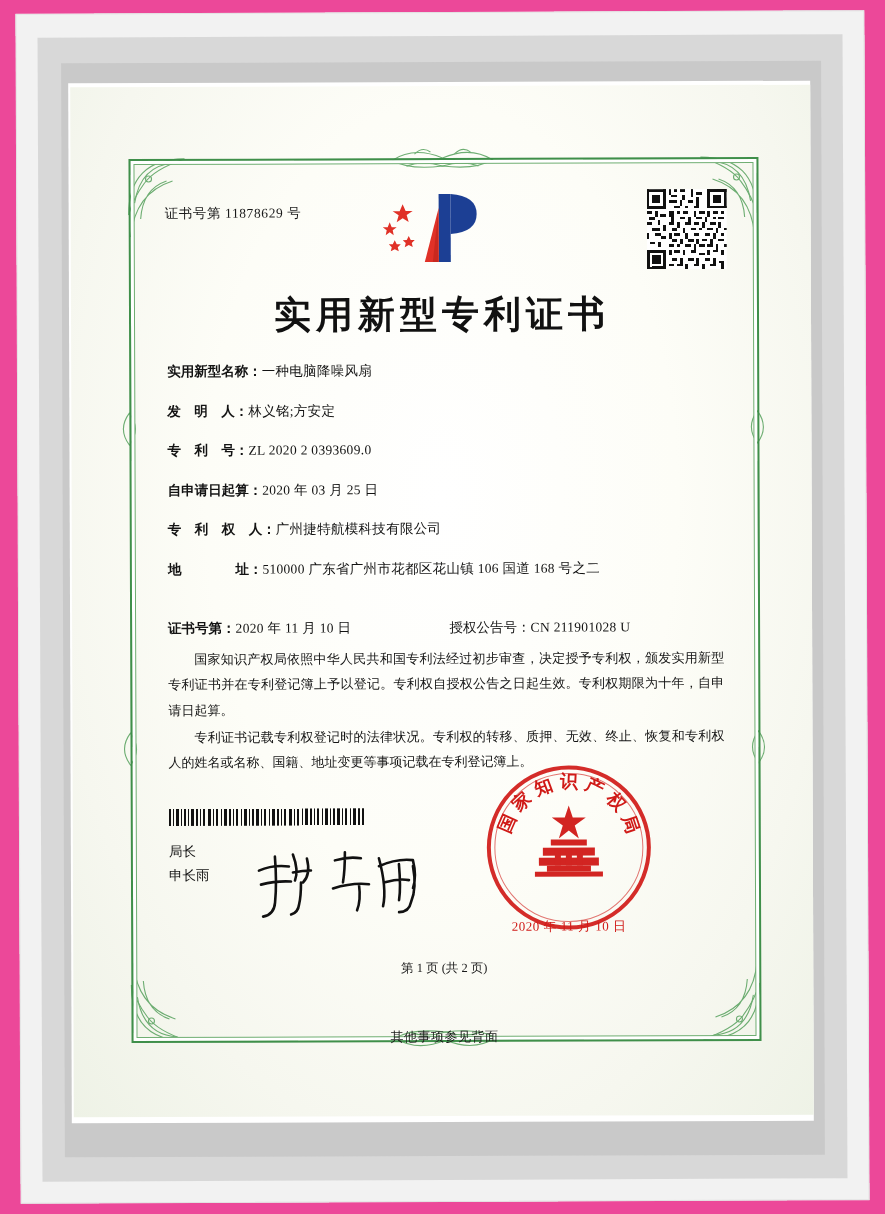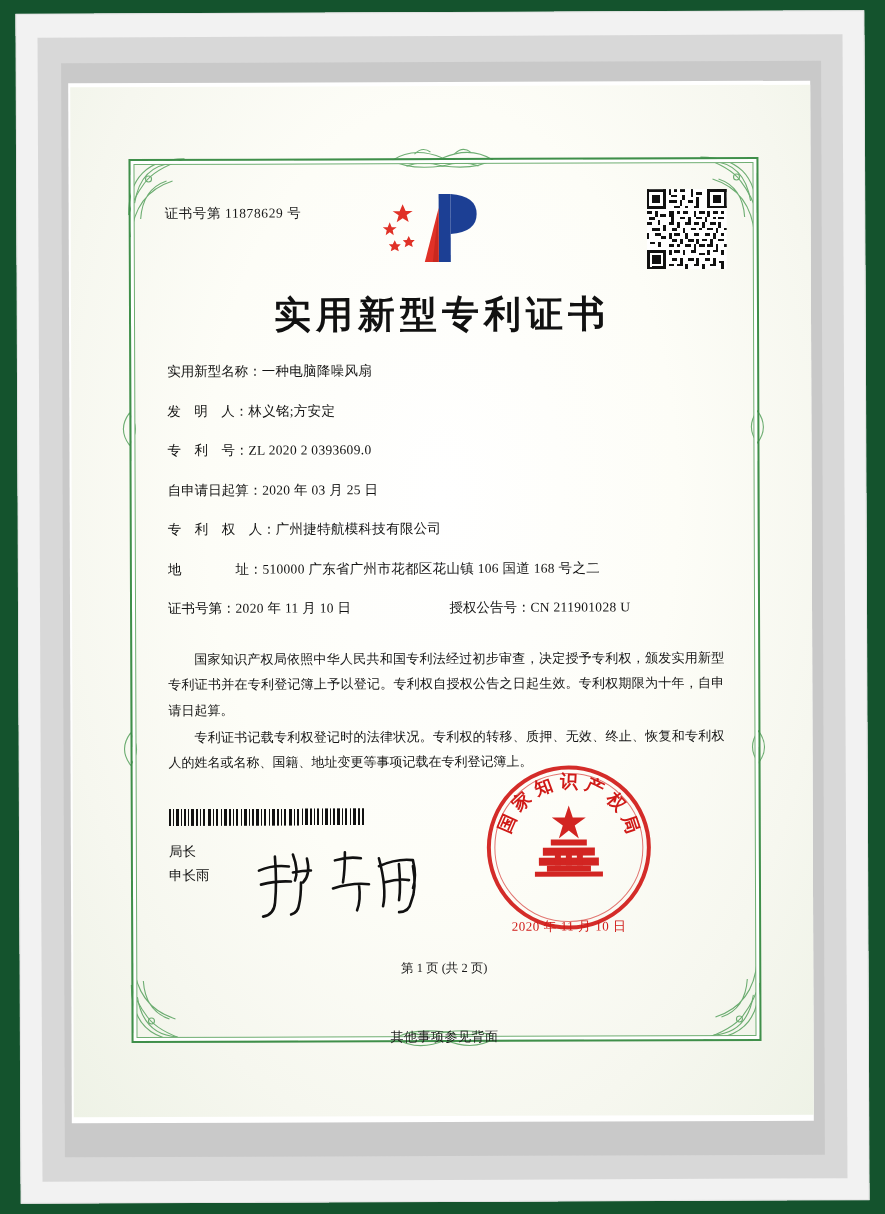--- a/index.html
+++ b/index.html
@@ -13,21 +13,21 @@
     font-family: "Liberation Serif", serif;
     position: relative;
     overflow: hidden;
   }
 
   
   .scan-outer {
     position: absolute;
     left: 0; top: 0;
     width: 885px; height: 1214px;
-    background: #14532d;
+    background: #ec4899;
   }
   .bevel-1 {
     position: absolute;
     left: 18px; top: 12px;
     width: 849px; height: 1190px;
     background: #f2f2f2;
     box-shadow: inset 0 0 0 1px #e2e2e2;
     transform: rotate(-0.25deg);
   }
   .bevel-2 {
@@ -134,33 +134,35 @@
     display: flex;
     align-items: baseline;
     margin-bottom: 22px;
     font-size: 13.5px;
     color: #131313;
     line-height: 1.3;
   }
   .field-label {
     white-space: pre;
     flex: 0 0 auto;
+    font-weight: bold;
   }
   .field-value {
     flex: 1 1 auto;
     letter-spacing: 0.3px;
   }
   .field-row.dual .field-value {
     flex: 0 0 auto;
     min-width: 196px;
   }
   .field-label2 {
     flex: 0 0 auto;
     white-space: pre;
     margin-left: 18px;
+    margin-top: 20px;
   }
 
   
   .paras {
     position: absolute;
     left: 38px;
     top: 488px;
     width: 556px;
     font-size: 13px;
     line-height: 1.95;

